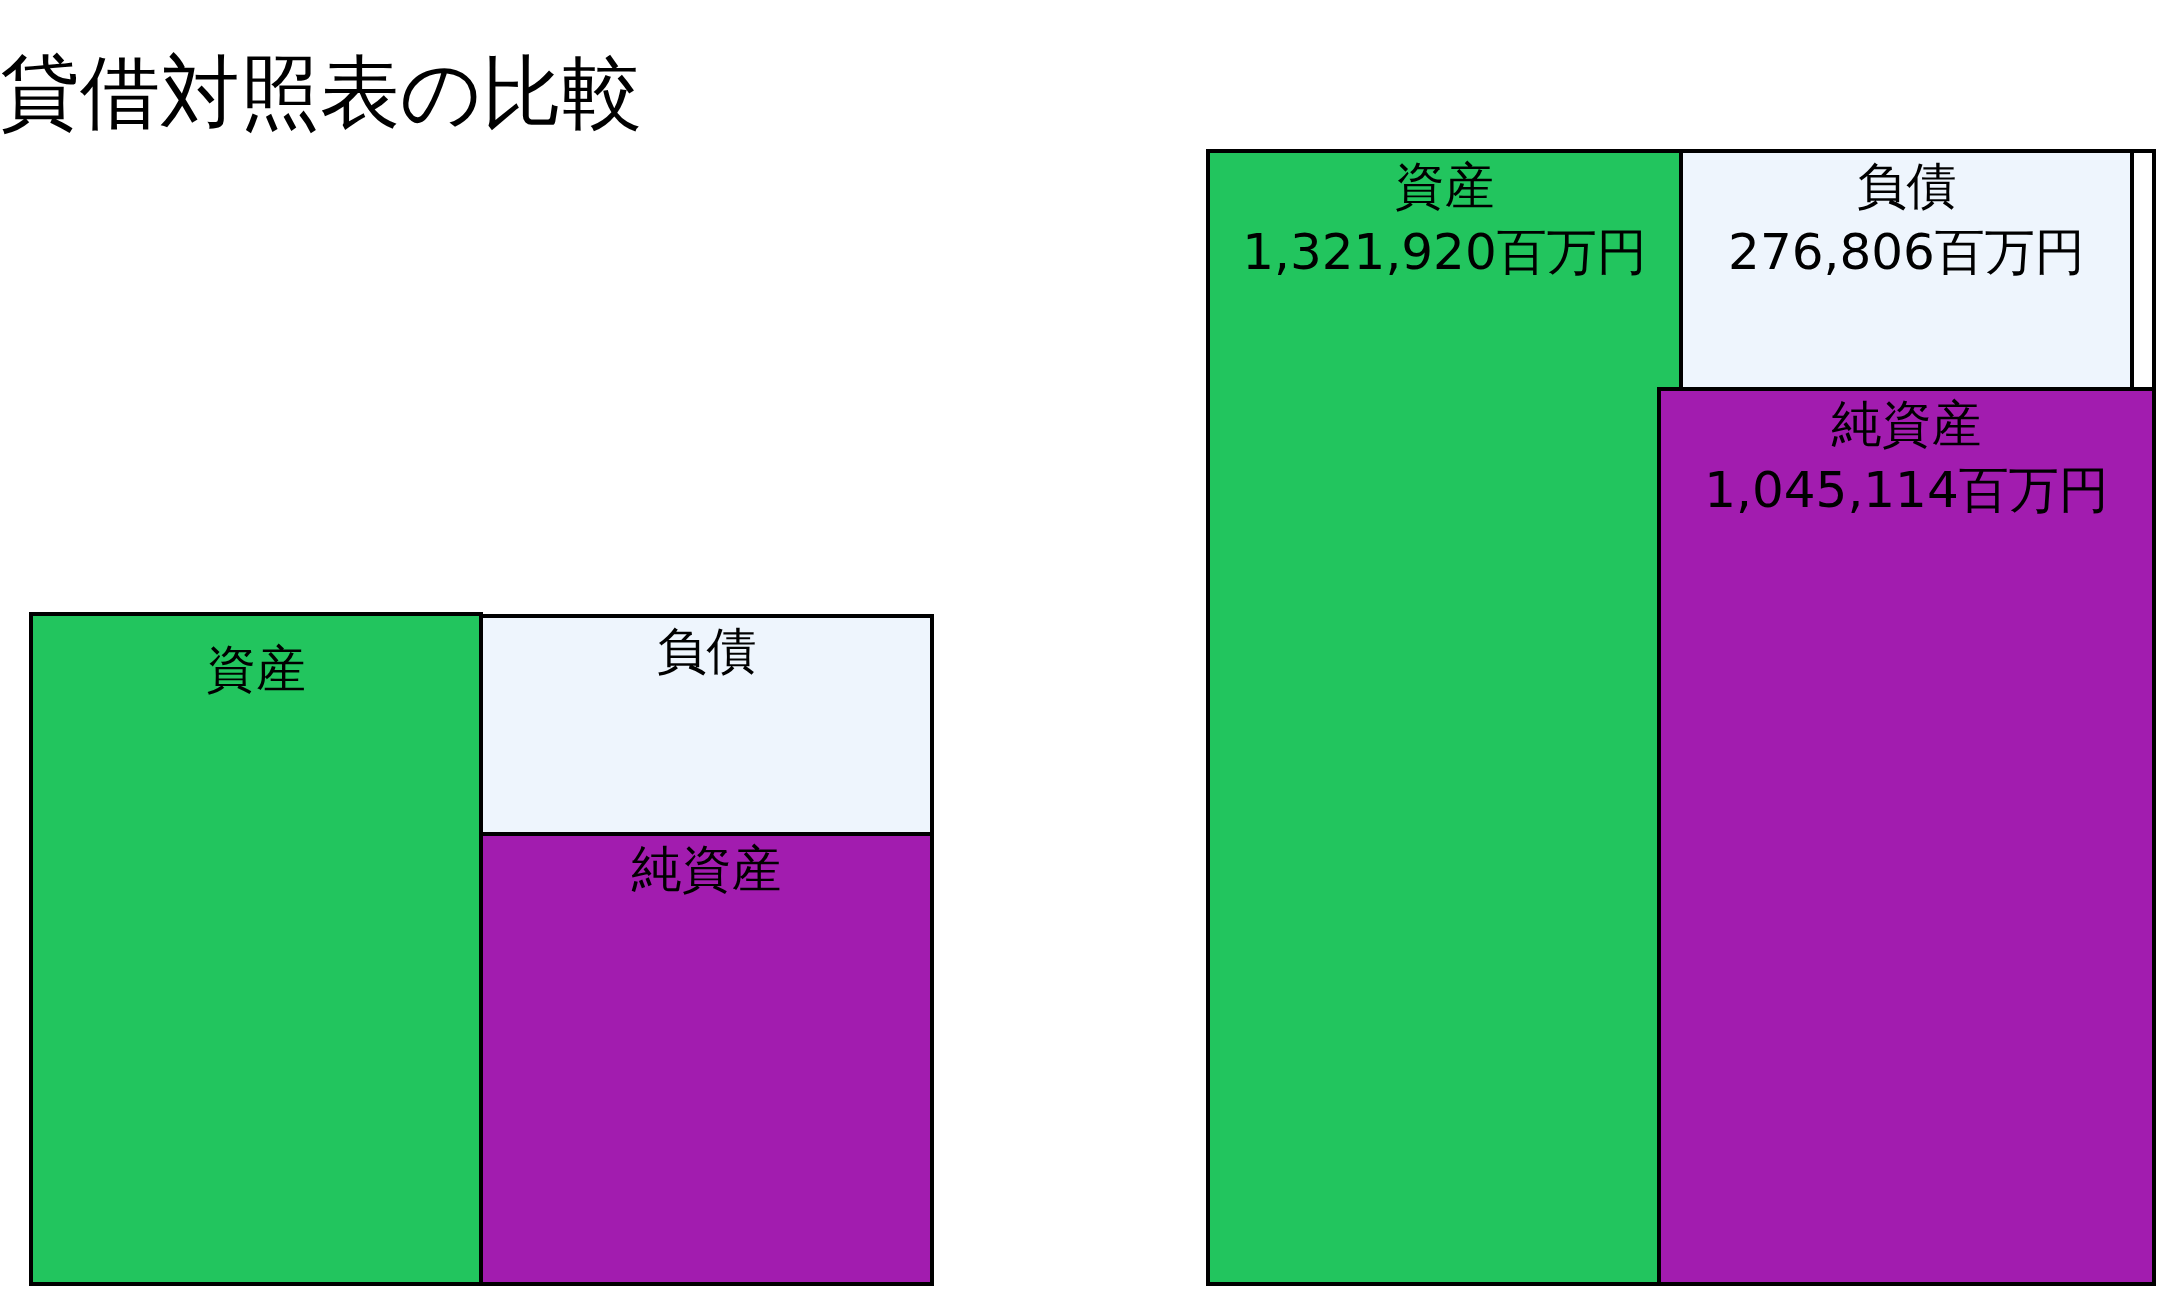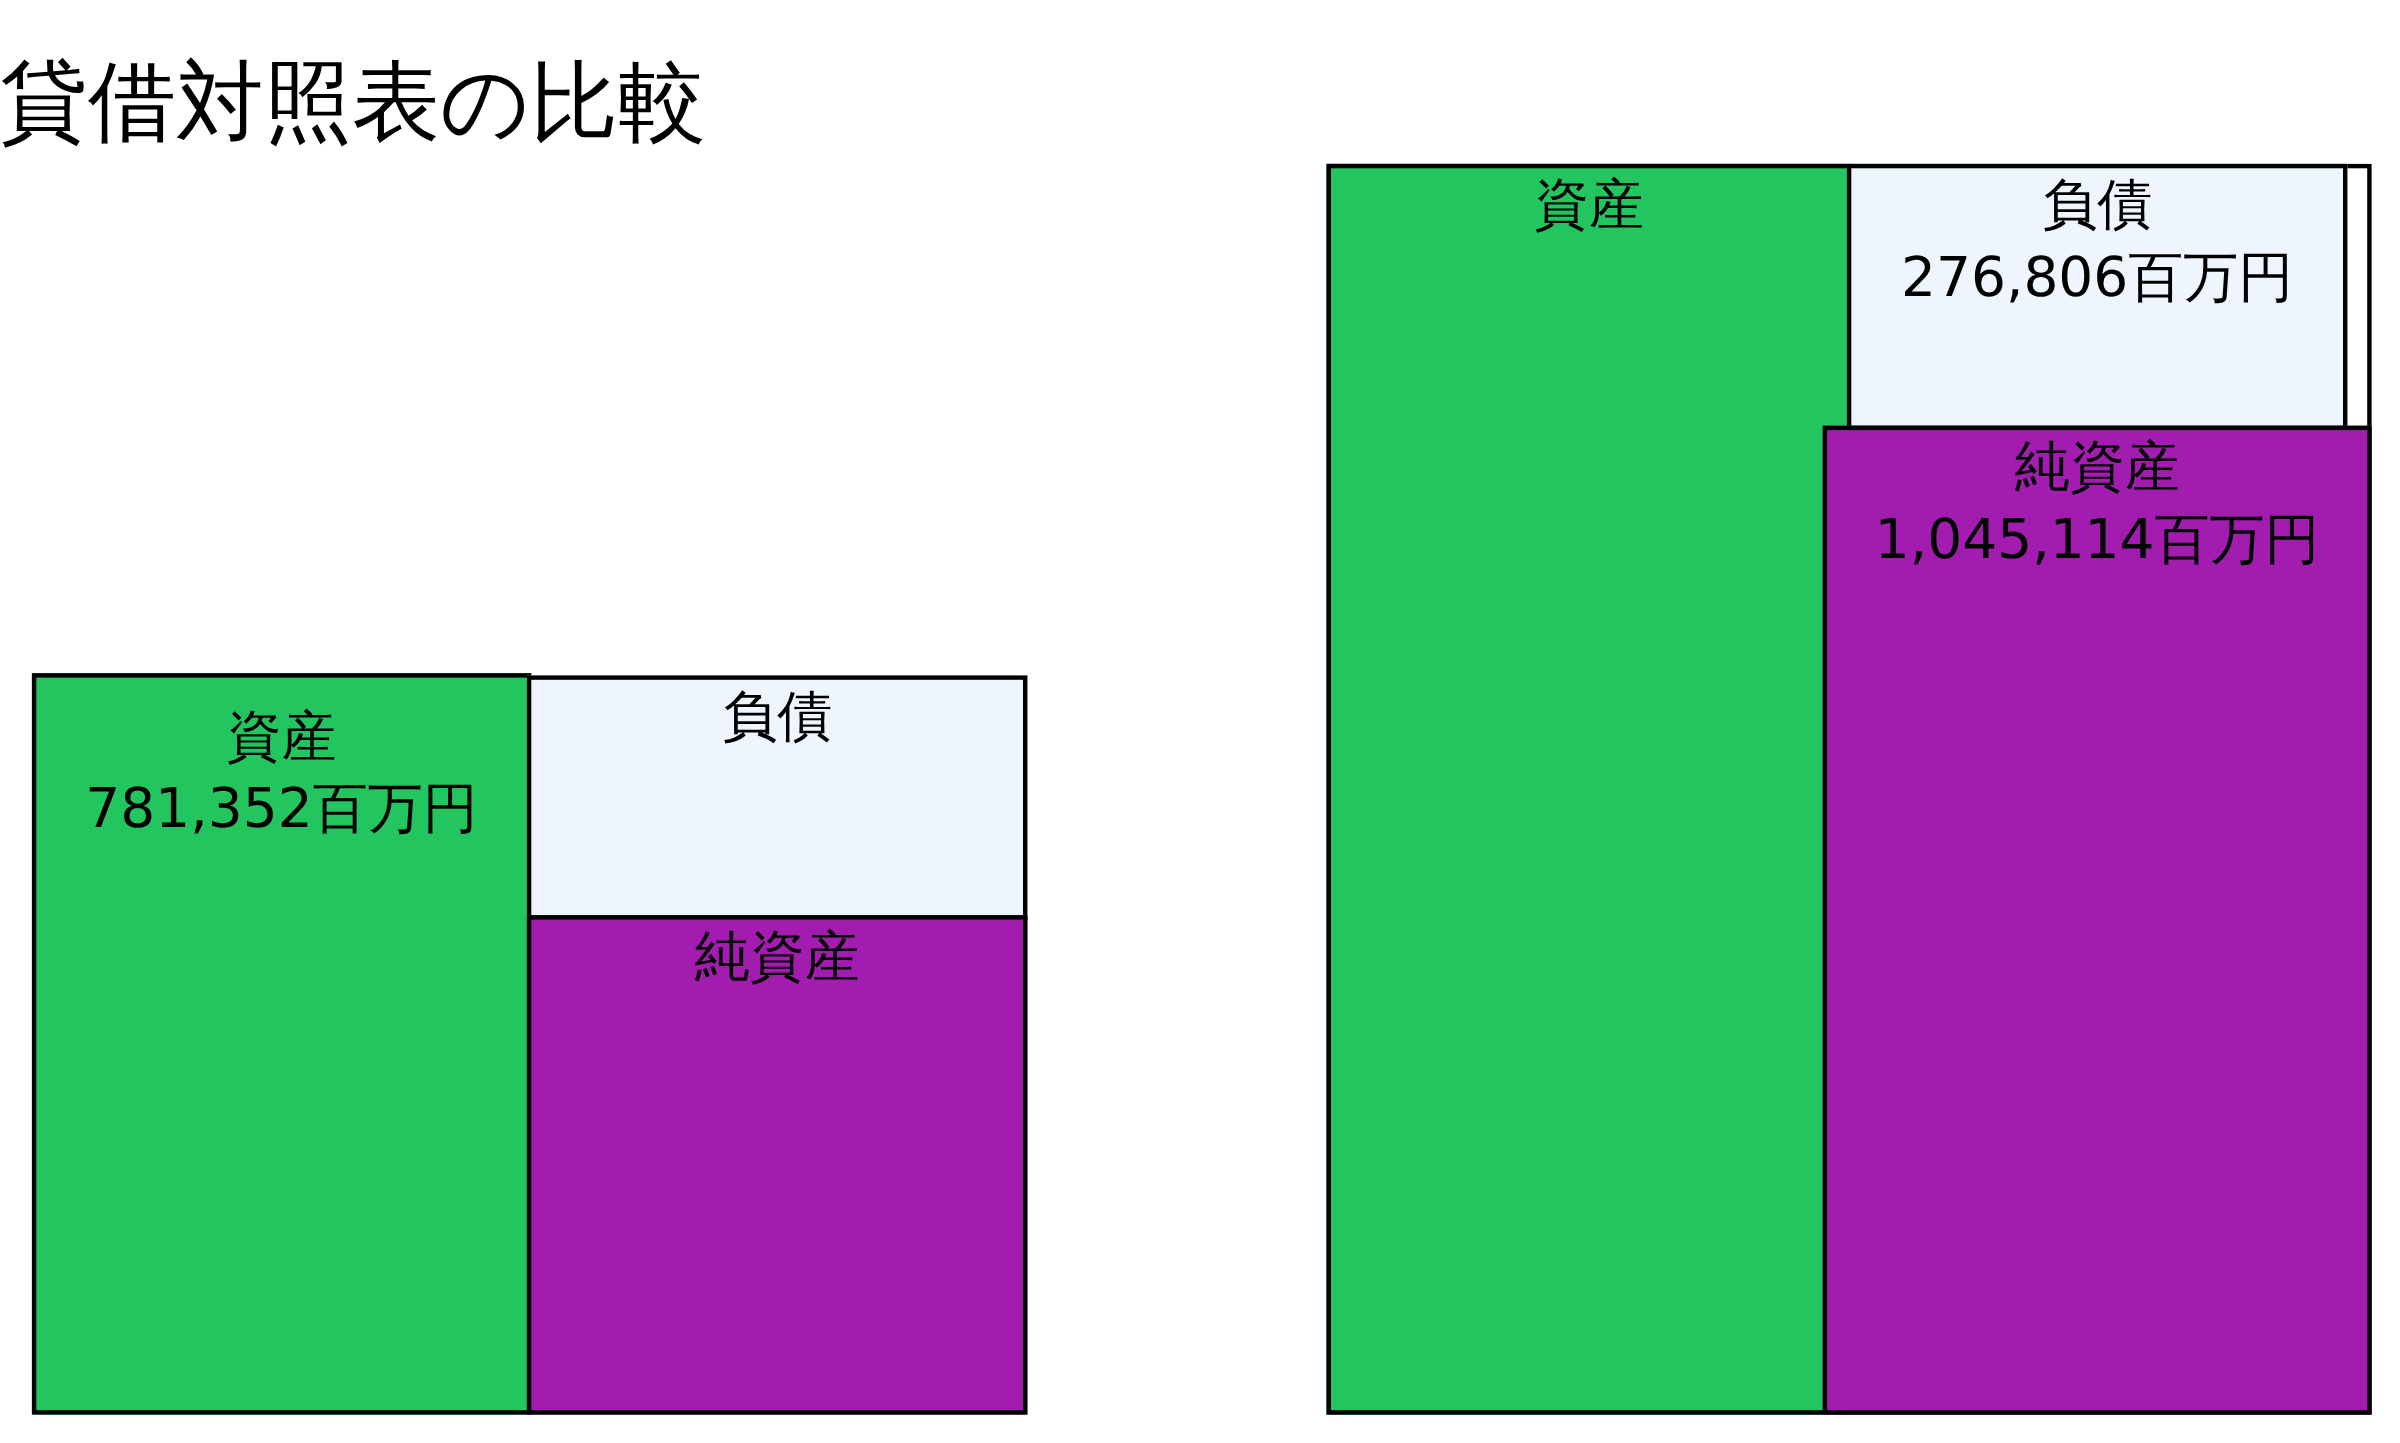--- a/index.html
+++ b/index.html
@@ -16,34 +16,34 @@
   .frame { position:absolute; box-sizing:border-box; border:4px solid #000; background:transparent; }
 </style>
 </head>
 <body>
 
 <div class="title">貸借対照表の比較</div>
 
 <div>
   <div class="box assets" style="left:29px; top:612px; width:454px; height:674px; padding-top:20px;">
     <div>資産</div>
-    <div>781,352百万円</div>
   </div>
   <div class="box liab" style="left:479px; top:614px; width:455px; height:222px;">
     <div>負債</div>
   </div>
   <div class="box equity" style="left:479px; top:832px; width:455px; height:454px;">
     <div>純資産</div>
   </div>
 </div>
 
 <div>
   <div class="frame" style="left:1206px; top:149px; width:950px; height:1137px;"></div>
   <div class="box assets" style="left:1206px; top:149px; width:477px; height:1137px; padding-bottom:120px; overflow:visible;">
     <div>資産</div>
+    <div>1,321,920百万円</div>
   </div>
   <div class="box liab" style="left:1679px; top:149px; width:455px; height:242px;">
     <div>負債</div>
     <div>276,806百万円</div>
   </div>
   <div class="box equity" style="left:1657px; top:387px; width:499px; height:899px; padding-bottom:190px;">
     <div>純資産</div>
     <div>1,045,114百万円</div>
   </div>
 </div>

